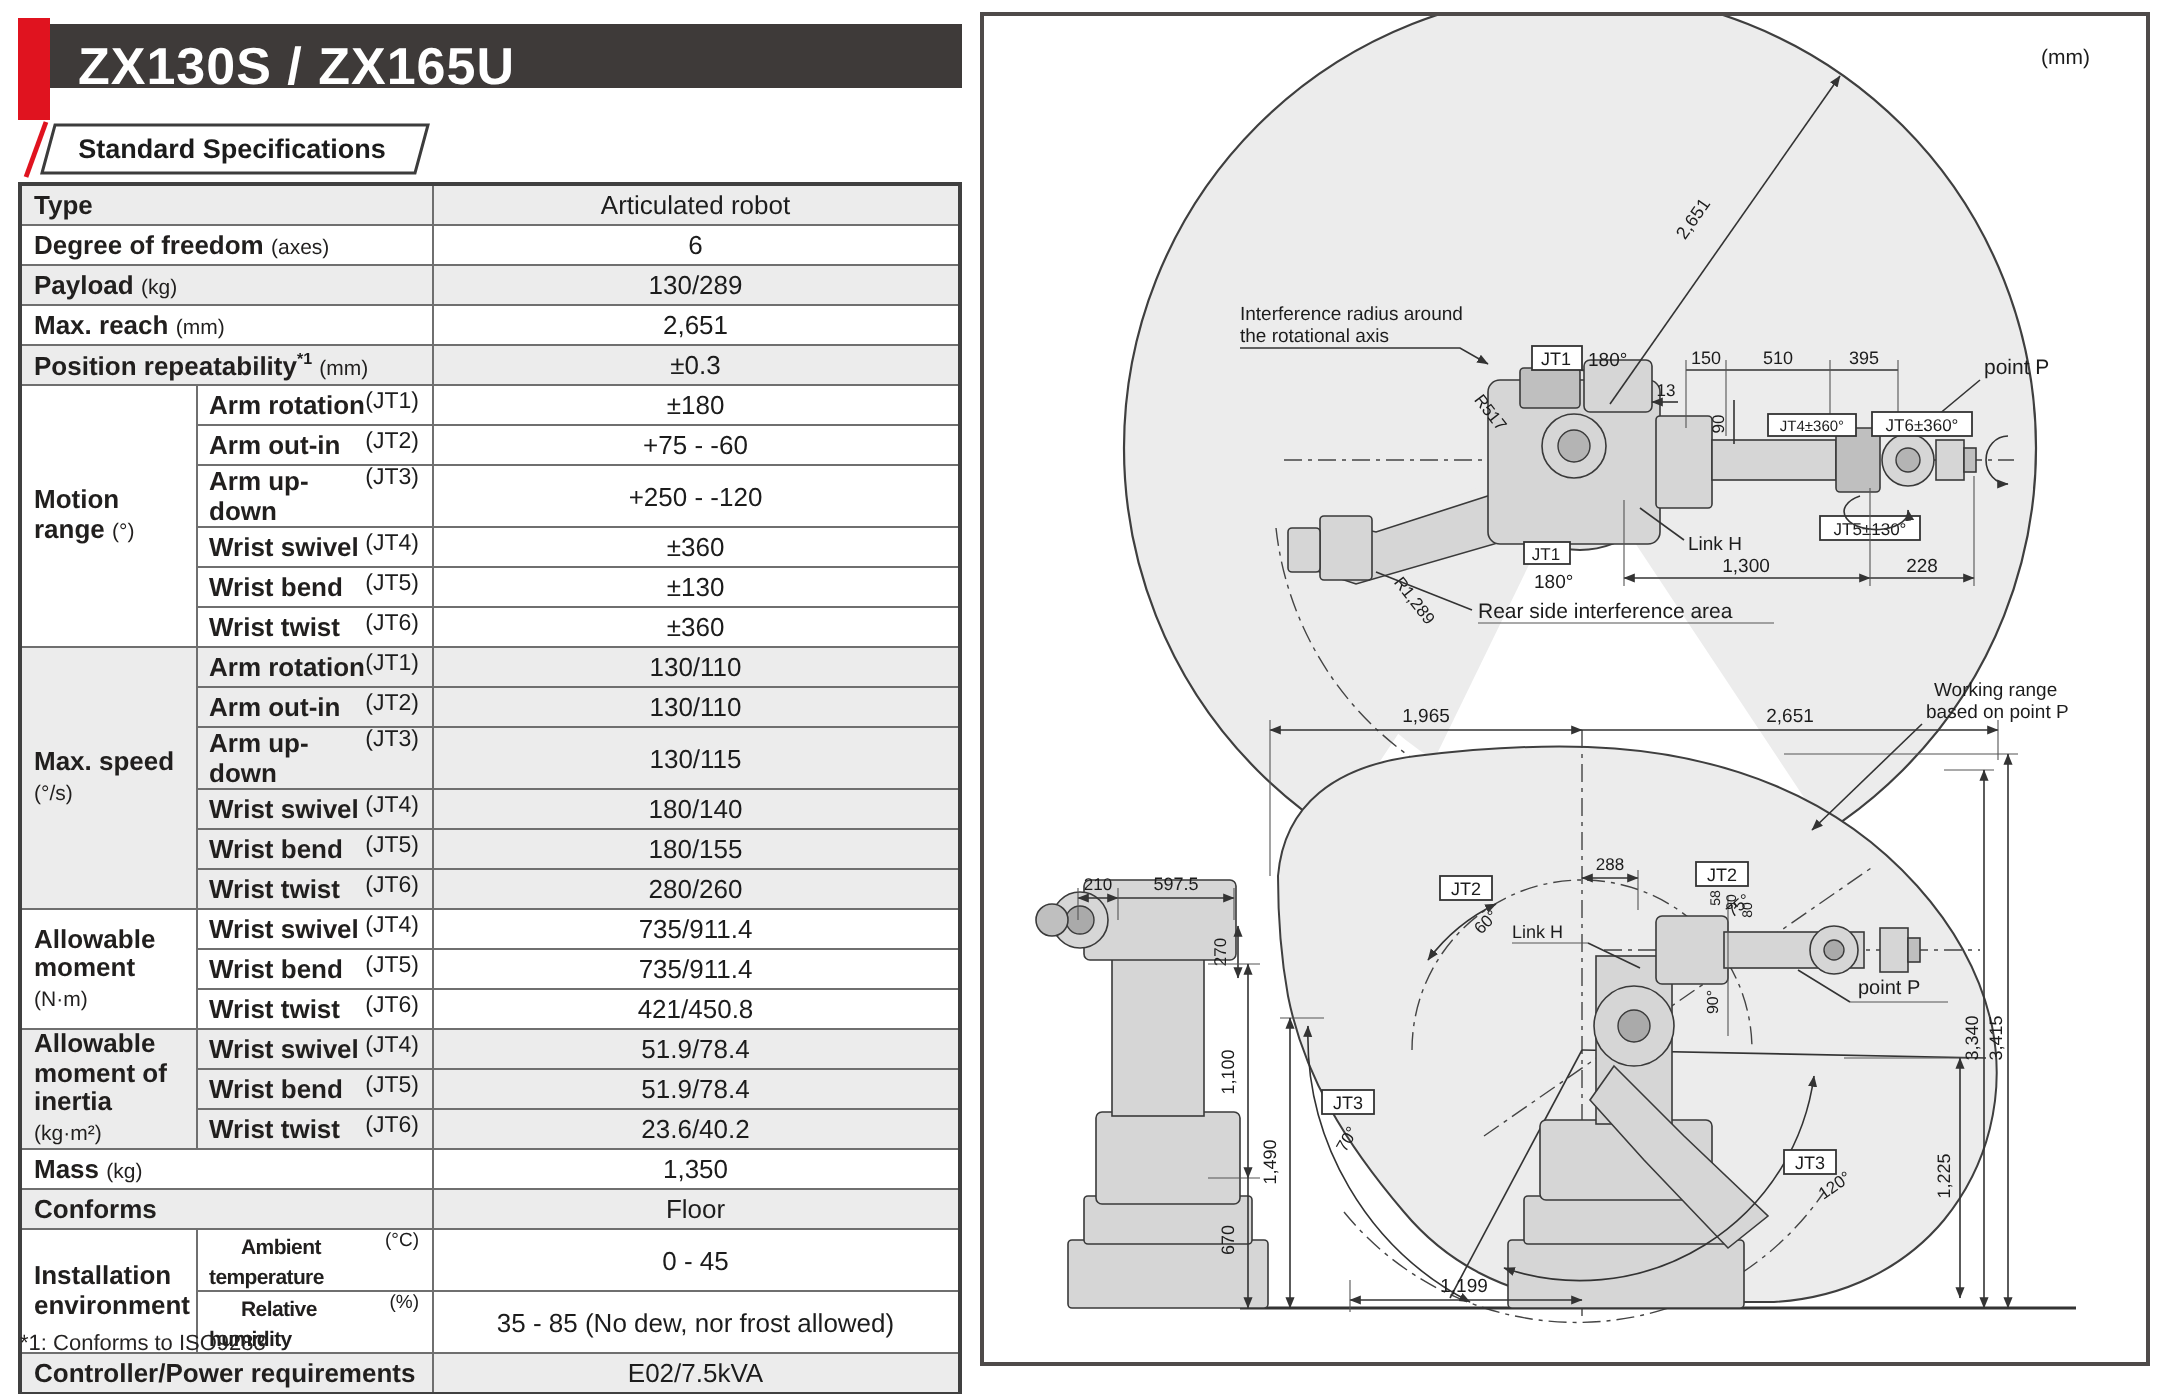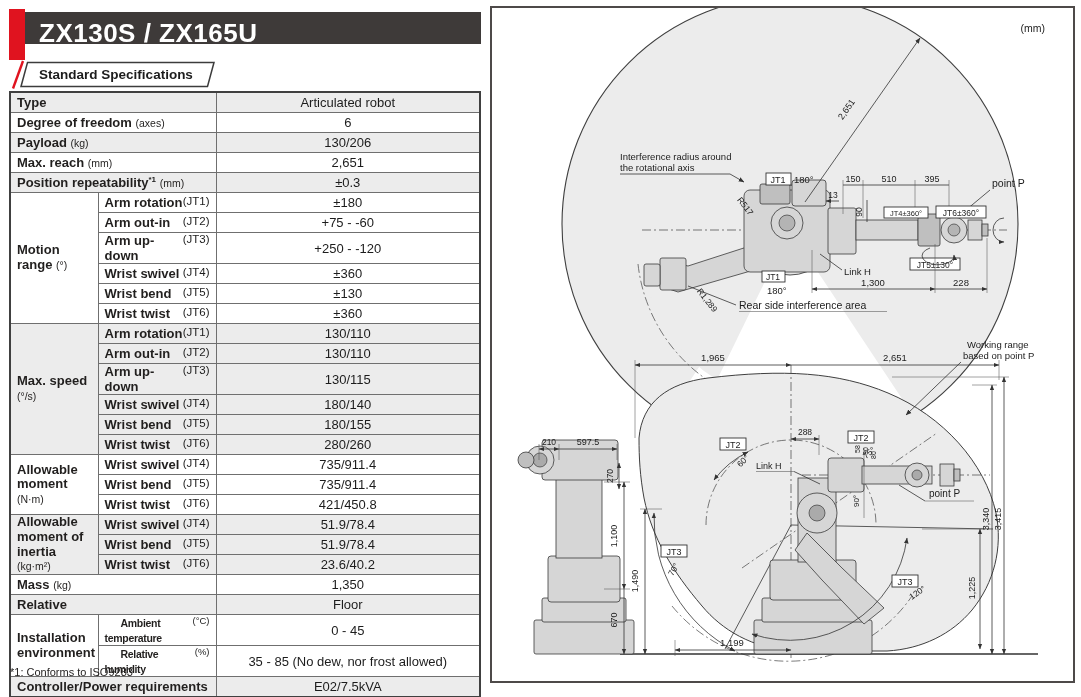--- a/index.html
+++ b/index.html
@@ -71,21 +71,21 @@
           <tr class="shaded sec">
             <td class="c-label" colspan="2"><span class="lbl">Type</span></td>
             <td class="c-val">Articulated robot</td>
           </tr>
           <tr class="sec">
             <td class="c-label" colspan="2"><span class="lbl">Degree of freedom</span> <span class="unit">(axes)</span></td>
             <td class="c-val">6</td>
           </tr>
           <tr class="shaded sec">
             <td class="c-label" colspan="2"><span class="lbl">Payload</span> <span class="unit">(kg)</span></td>
-            <td class="c-val">130/206</td>
+            <td class="c-val">130/289</td>
           </tr>
           <tr class="sec">
             <td class="c-label" colspan="2"><span class="lbl">Max. reach</span> <span class="unit">(mm)</span></td>
             <td class="c-val">2,651</td>
           </tr>
           <tr class="shaded sec">
             <td class="c-label" colspan="2"><span class="lbl">Position repeatability</span><sup>*1</sup> <span class="unit">(mm)</span></td>
             <td class="c-val">±0.3</td>
           </tr>
           <tr class="sec">
@@ -162,21 +162,21 @@
           </tr>
           <tr class="shaded">
             <td class="c-sub"><span class="jt">(JT6)</span><span class="lbl">Wrist twist</span></td>
             <td class="c-val">23.6/40.2</td>
           </tr>
           <tr class="sec">
             <td class="c-label" colspan="2"><span class="lbl">Mass</span> <span class="unit">(kg)</span></td>
             <td class="c-val">1,350</td>
           </tr>
           <tr class="shaded sec">
-            <td class="c-label" colspan="2"><span class="lbl">Relative</span></td>
+            <td class="c-label" colspan="2"><span class="lbl">Conforms</span></td>
             <td class="c-val">Floor</td>
           </tr>
           <tr class="sec">
             <td class="c-group" rowspan="2"><span class="g-lbl">Installation environment</span></td>
             <td class="c-sub small"><span class="jt">(°C)</span><span class="lbl">Ambient temperature</span></td>
             <td class="c-val">0 - 45</td>
           </tr>
           <tr>
             <td class="c-sub small"><span class="jt">(%)</span><span class="lbl">Relative humidity</span></td>
             <td class="c-val">35 - 85 (No dew, nor frost allowed)</td>

